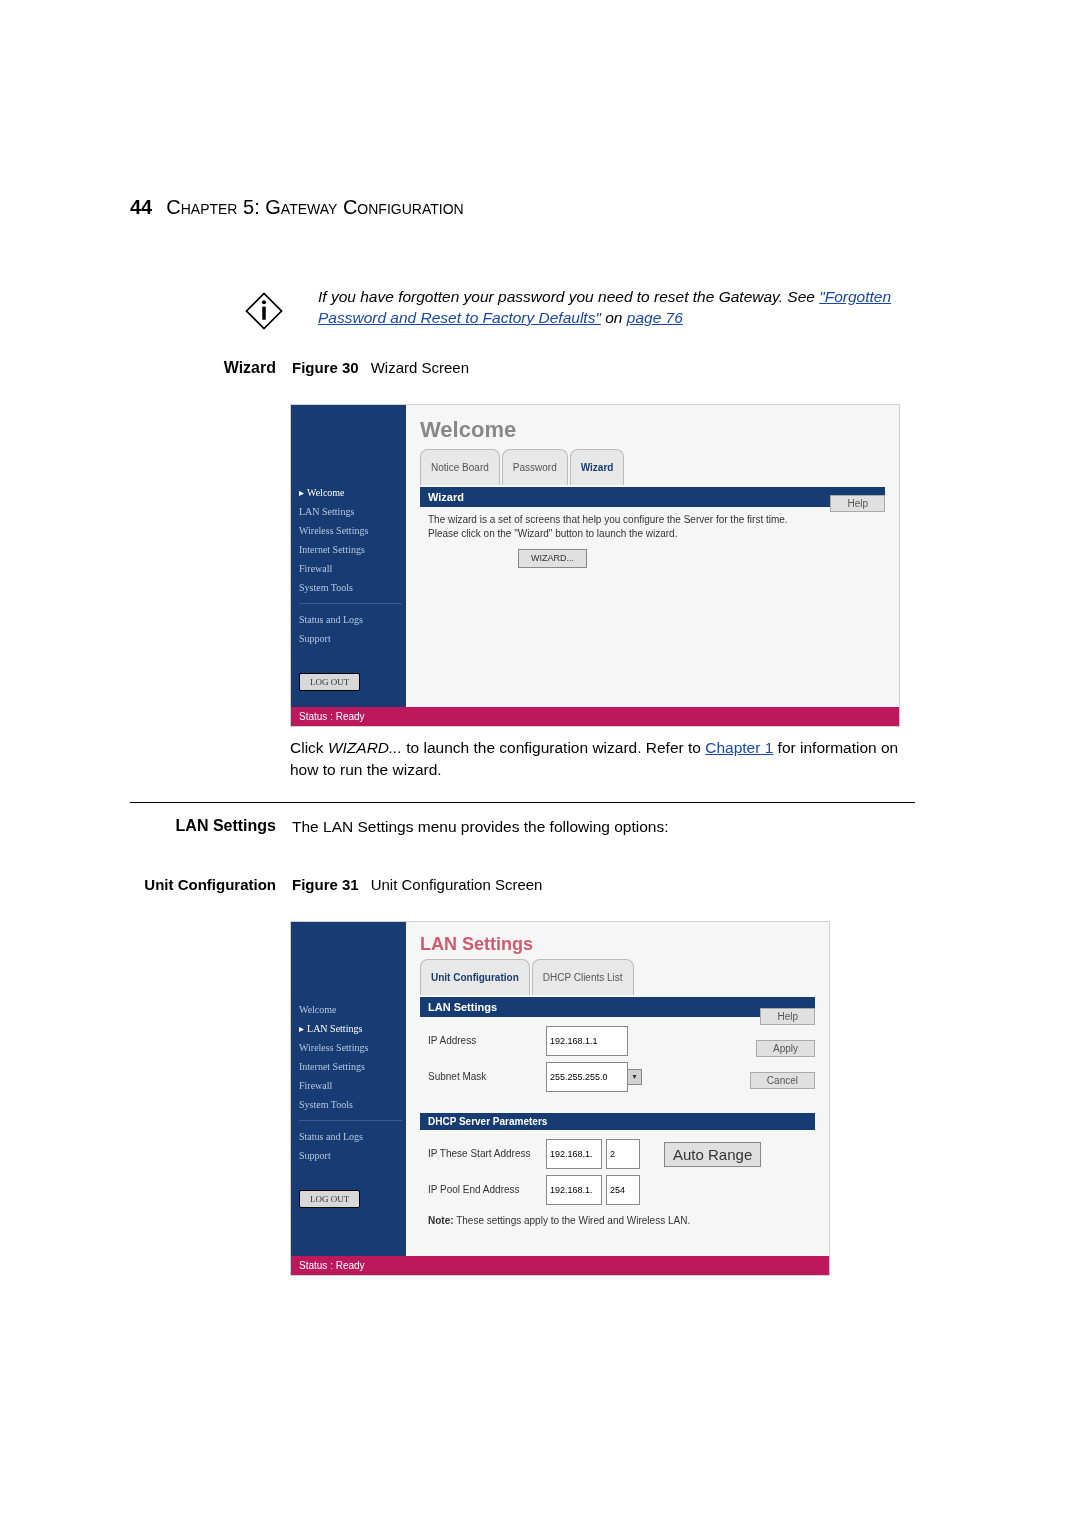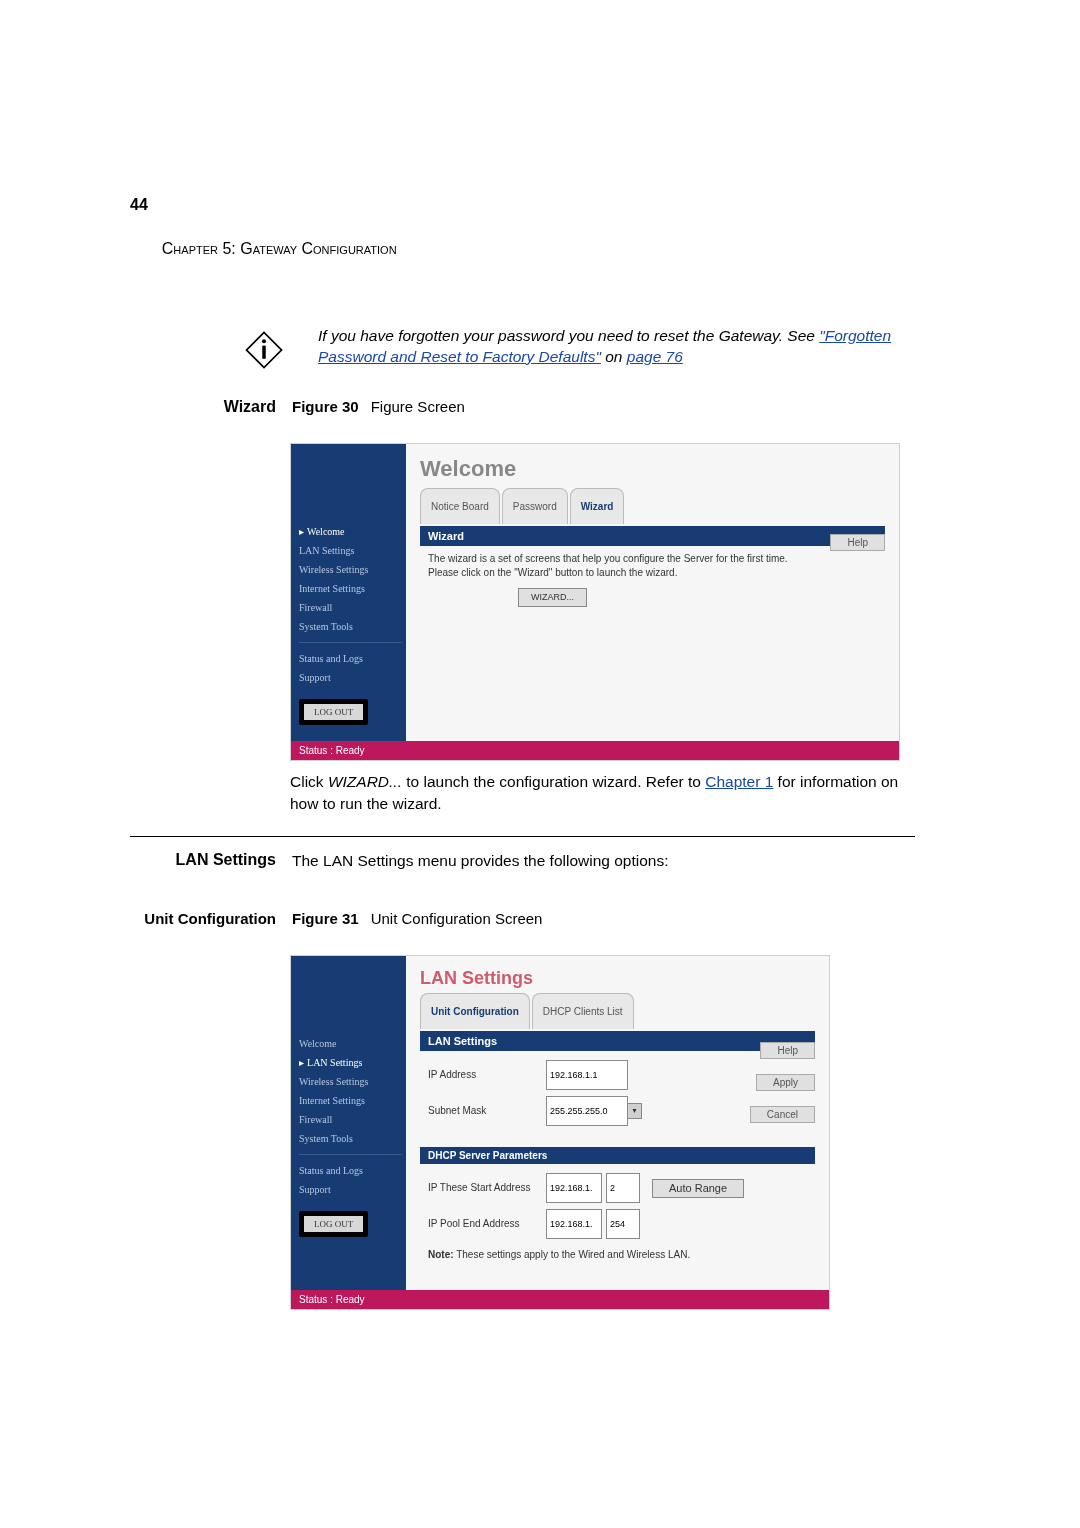--- a/index.html
+++ b/index.html
@@ -8,27 +8,27 @@
       height: 1528px;
       background: #fff;
       font-family: Arial, Helvetica, sans-serif;
       position: relative;
     }
     .page {
       padding: 196px 165px 0 130px;
     }
     .header-line {
       display: flex;
-      align-items: flex-start;
+      align-items: flex-end;
       gap: 14px;
       margin-bottom: 68px;
-      font-size: 16px;
+      font-size: 20px;
     }
     .page-num { font-weight: bold; }
-    .chapter { font-variant: small-caps; margin-top: 44px; }
+    .chapter { font-variant: small-caps; }
     .info-row {
       display: flex;
       gap: 30px;
       margin-left: 110px;
       margin-bottom: 24px;
     }
     .info-icon-wrap {
       flex-shrink: 0;
       width: 48px;
       height: 48px;
@@ -113,23 +113,23 @@
     }
     .shot-sidebar .sb-item.active { color: #fff; }
     .shot-sidebar .sb-item .arrow { margin-right: 3px; }
     .sb-divider { border-top: 1px solid #3c5c8c; margin: 6px 0; }
     .logout-btn {
       display: inline-block;
       background: #d8d8d8;
       color: #333;
       font-size: 9px;
       padding: 3px 10px;
-      border: 5px solid #000000;
+      border: 1px solid #000000;
       border-radius: 2px;
-      margin-top: 12px;
+      margin-top: 25px;
     }
     .shot-main {
       flex: 1;
       background: #f6f6f6;
       padding: 12px 14px 16px 14px;
       position: relative;
     }
     .shot-title {
       font-size: 22px;
       color: #888;
@@ -245,25 +245,25 @@
       font-weight: bold;
       padding: 3px 8px;
       margin-top: 6px;
     }
     .checkbox {
       width: 11px; height: 11px; border:1px solid #666; display:inline-block;
       background:#fff; position:relative; margin-right:3px;
     }
     .checkbox.checked::after { content:"✓"; position:absolute; font-size:9px; top:-2px; left:0; }
     .small-btn {
-      font-size: 11px;
+      font-size: 15px;
       background: #e0e0e0;
       border: 1px solid #888;
-      padding: 1px 16px;
-      margin-left: 12px;
+      padding: 1px 8px;
+      margin-left: 24px;
     }
     .note { font-size: 10px; margin-top: 6px; }
     .note b { font-weight: bold; }
     .side-btn.help2 { top: 86px; }
     .side-btn.apply2 { top: 118px; }
     .side-btn.cancel2 { top: 150px; }
   </style>
 </head>
 <body>
 
@@ -287,21 +287,21 @@
       <a href="#">"Forgotten Password and Reset to Factory Defaults"</a>
       <span class="on"> on </span>
       <a href="#" class="pagelink">page 76</a>
     </div>
   </div>
 
   <div class="section-block">
     <div class="section-label">Wizard</div>
     <div class="fig-caption-row">
       <span class="fig-label">Figure 30</span>
-      <span>Figure Screen</span>
+      <span>Wizard Screen</span>
     </div>
   </div>
 
   <div class="shot">
     <div class="shot-row">
       <div class="shot-sidebar">
         <div class="sb-item active"><span class="arrow">▸</span><span>Welcome</span></div>
         <div class="sb-item">LAN Settings</div>
         <div class="sb-item">Wireless Settings</div>
         <div class="sb-item">Internet Settings</div>

